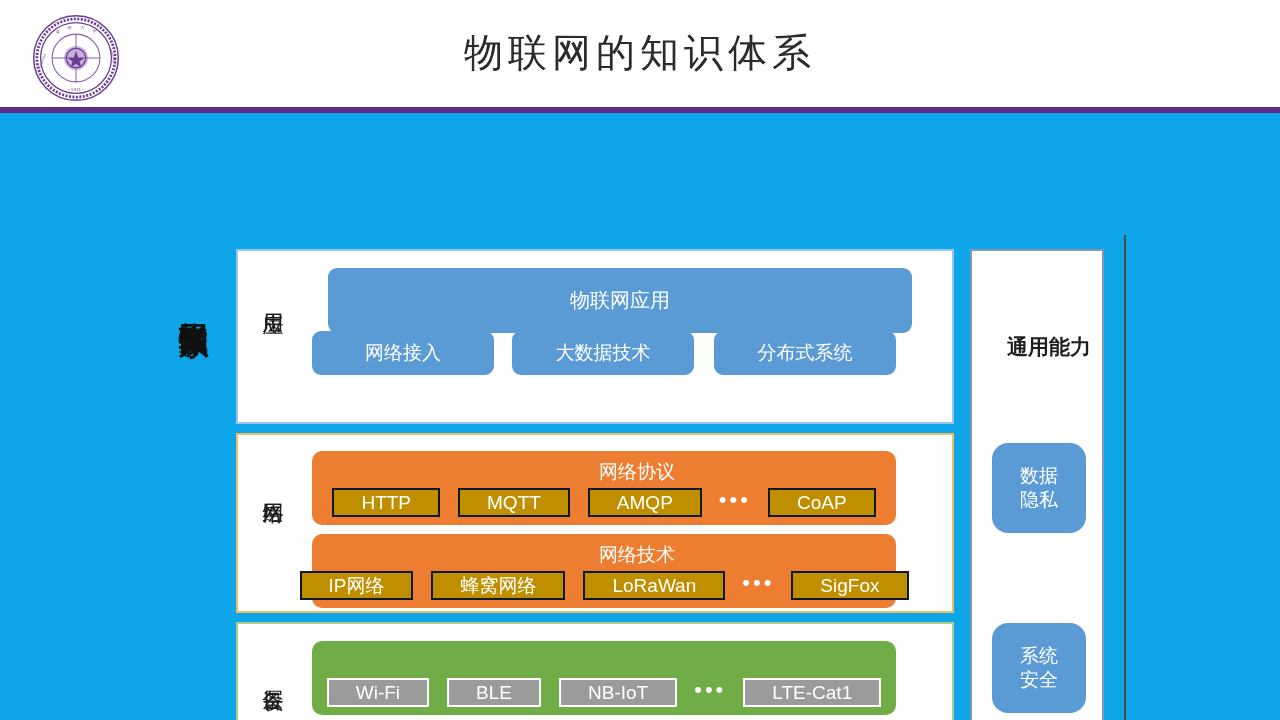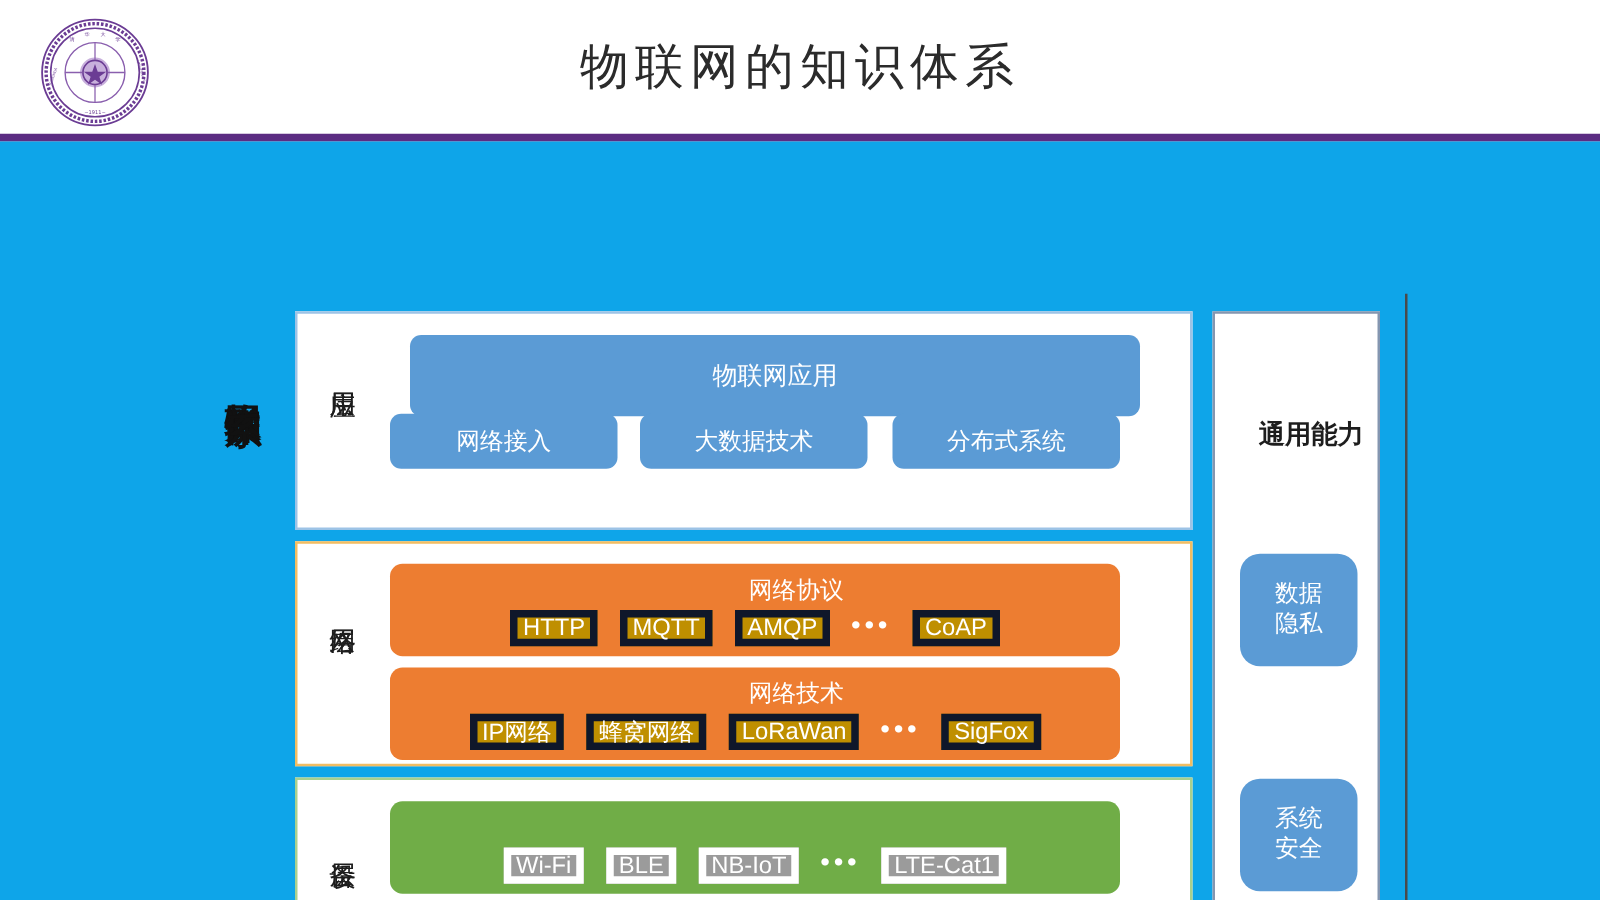--- a/index.html
+++ b/index.html
@@ -133,24 +133,24 @@
     display: flex;
     align-items: center;
     justify-content: center;
     gap: 0px;
   }
   .chip {
     height: 29px;
     display: flex; align-items: center; justify-content: center;
     color: #ffffff;
     font-size: 19px;
-    border: 6px solid #0f172a;
+    border: 2px solid #0f172a;
     background: #bf8f00;
     margin: 0 9px;
-    padding: 0 4px;
+    padding: 0 27px;
     white-space: nowrap;
   }
   .chip.gray {
     background: #9b9b9b;
     border-color: #ffffff;
   }
   .dots {
     color: #ffffff;
     font-size: 22px;
     letter-spacing: 3px;

